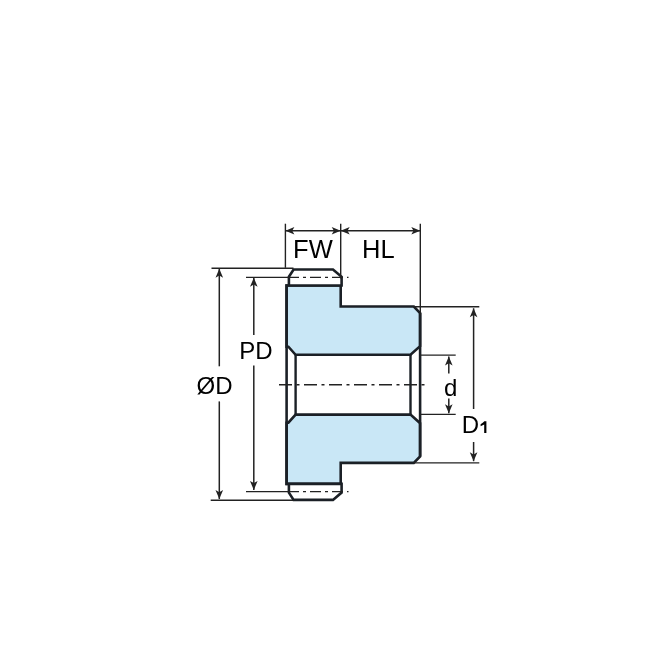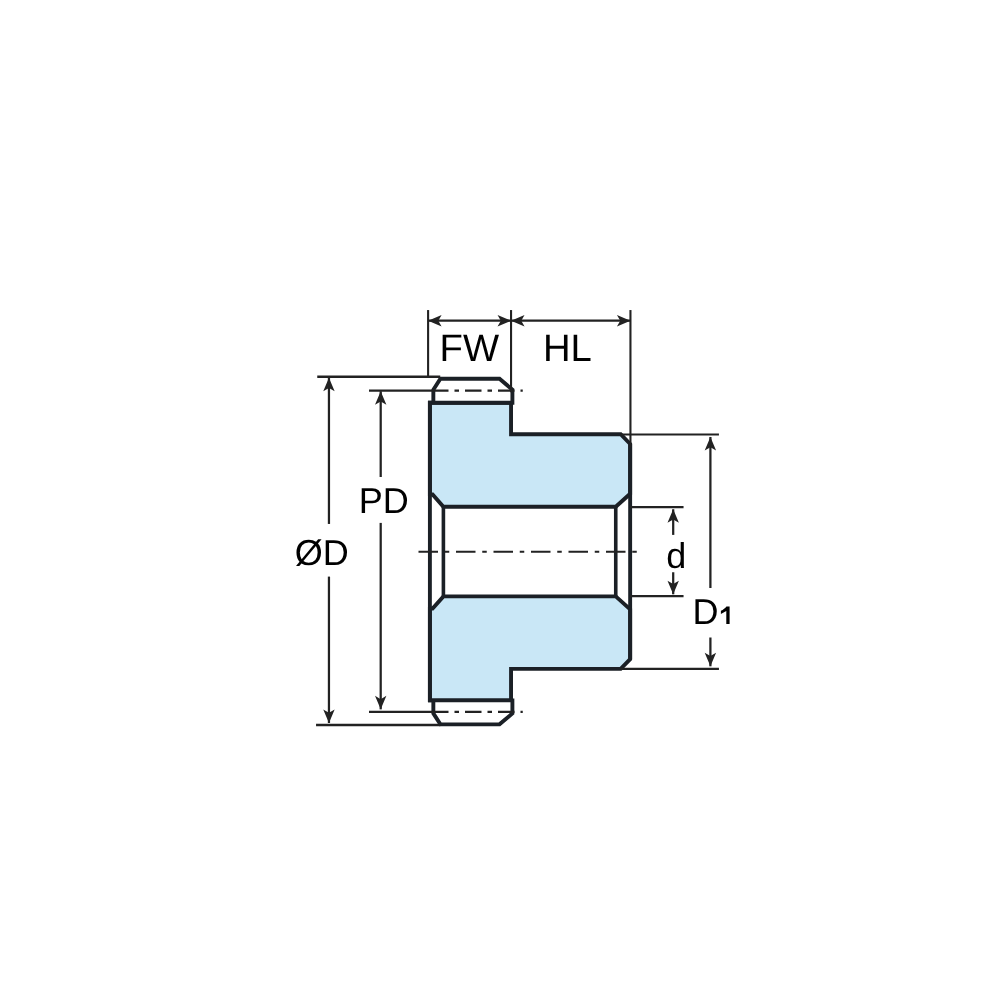--- a/index.html
+++ b/index.html
@@ -1,16 +1,16 @@
 <!DOCTYPE html>
 <html><head>
 <meta charset="utf-8">
 <style>
   html,body{margin:0;padding:0;background:#ffffff;}
-  .wrap{width:670px;height:536px;position:relative;}
+  .wrap{width:670px;height:536px;position:relative;margin-top:17px;}
   svg{display:block;}
   text{font-family:"Liberation Sans", sans-serif; fill:#000;}
 </style>
 </head>
 <body>
 <div class="wrap">
 <svg width="670" height="670" viewBox="0 0 670 670">
 
   <polygon points="286.6,268.5 340.7,268.5 340.7,289.5 413.8,289.5 420.1,296.0 420.1,329.2 410.5,337.8 295.6,337.8 288.4,329.7 286.6,329.7" fill="#c9e7f6" stroke="#1b2026" stroke-width="2.6" stroke-linejoin="miter"></polygon>
 

